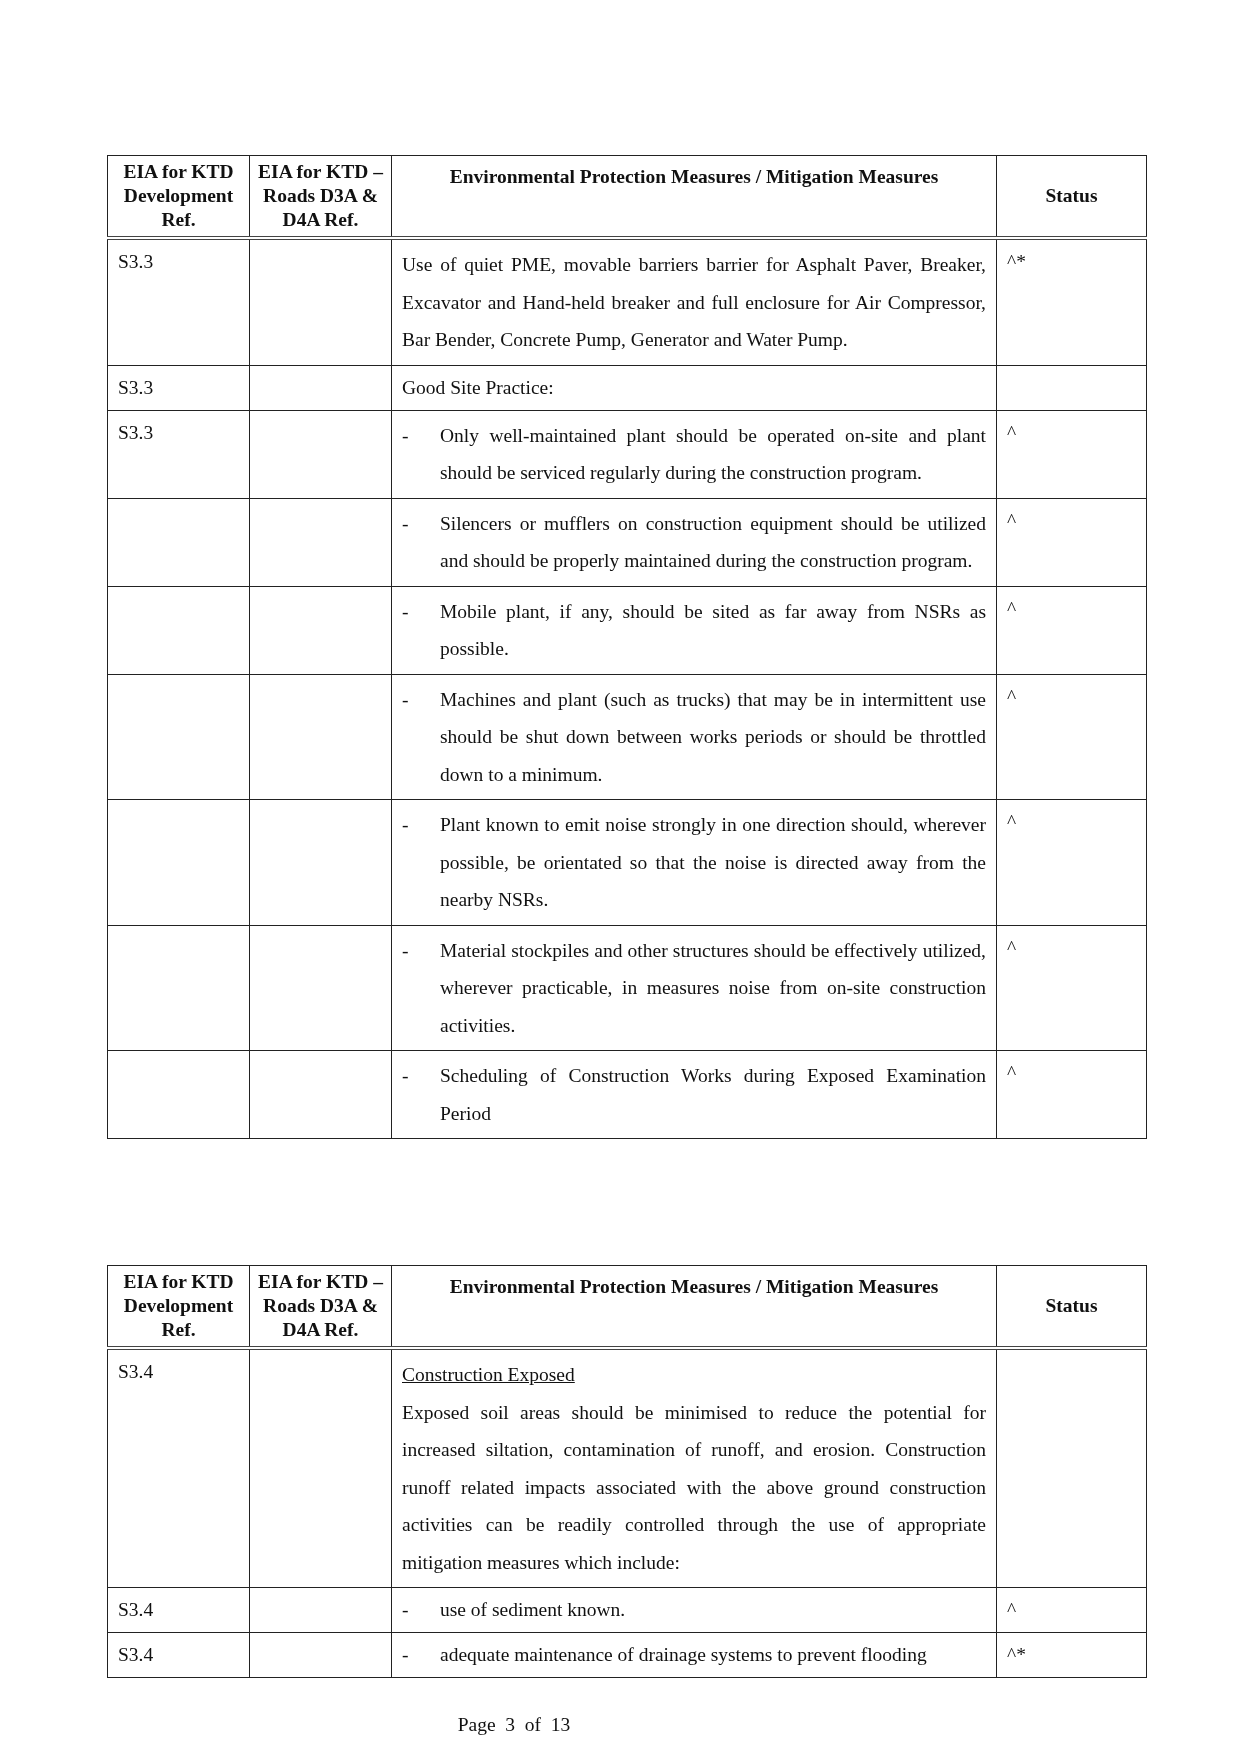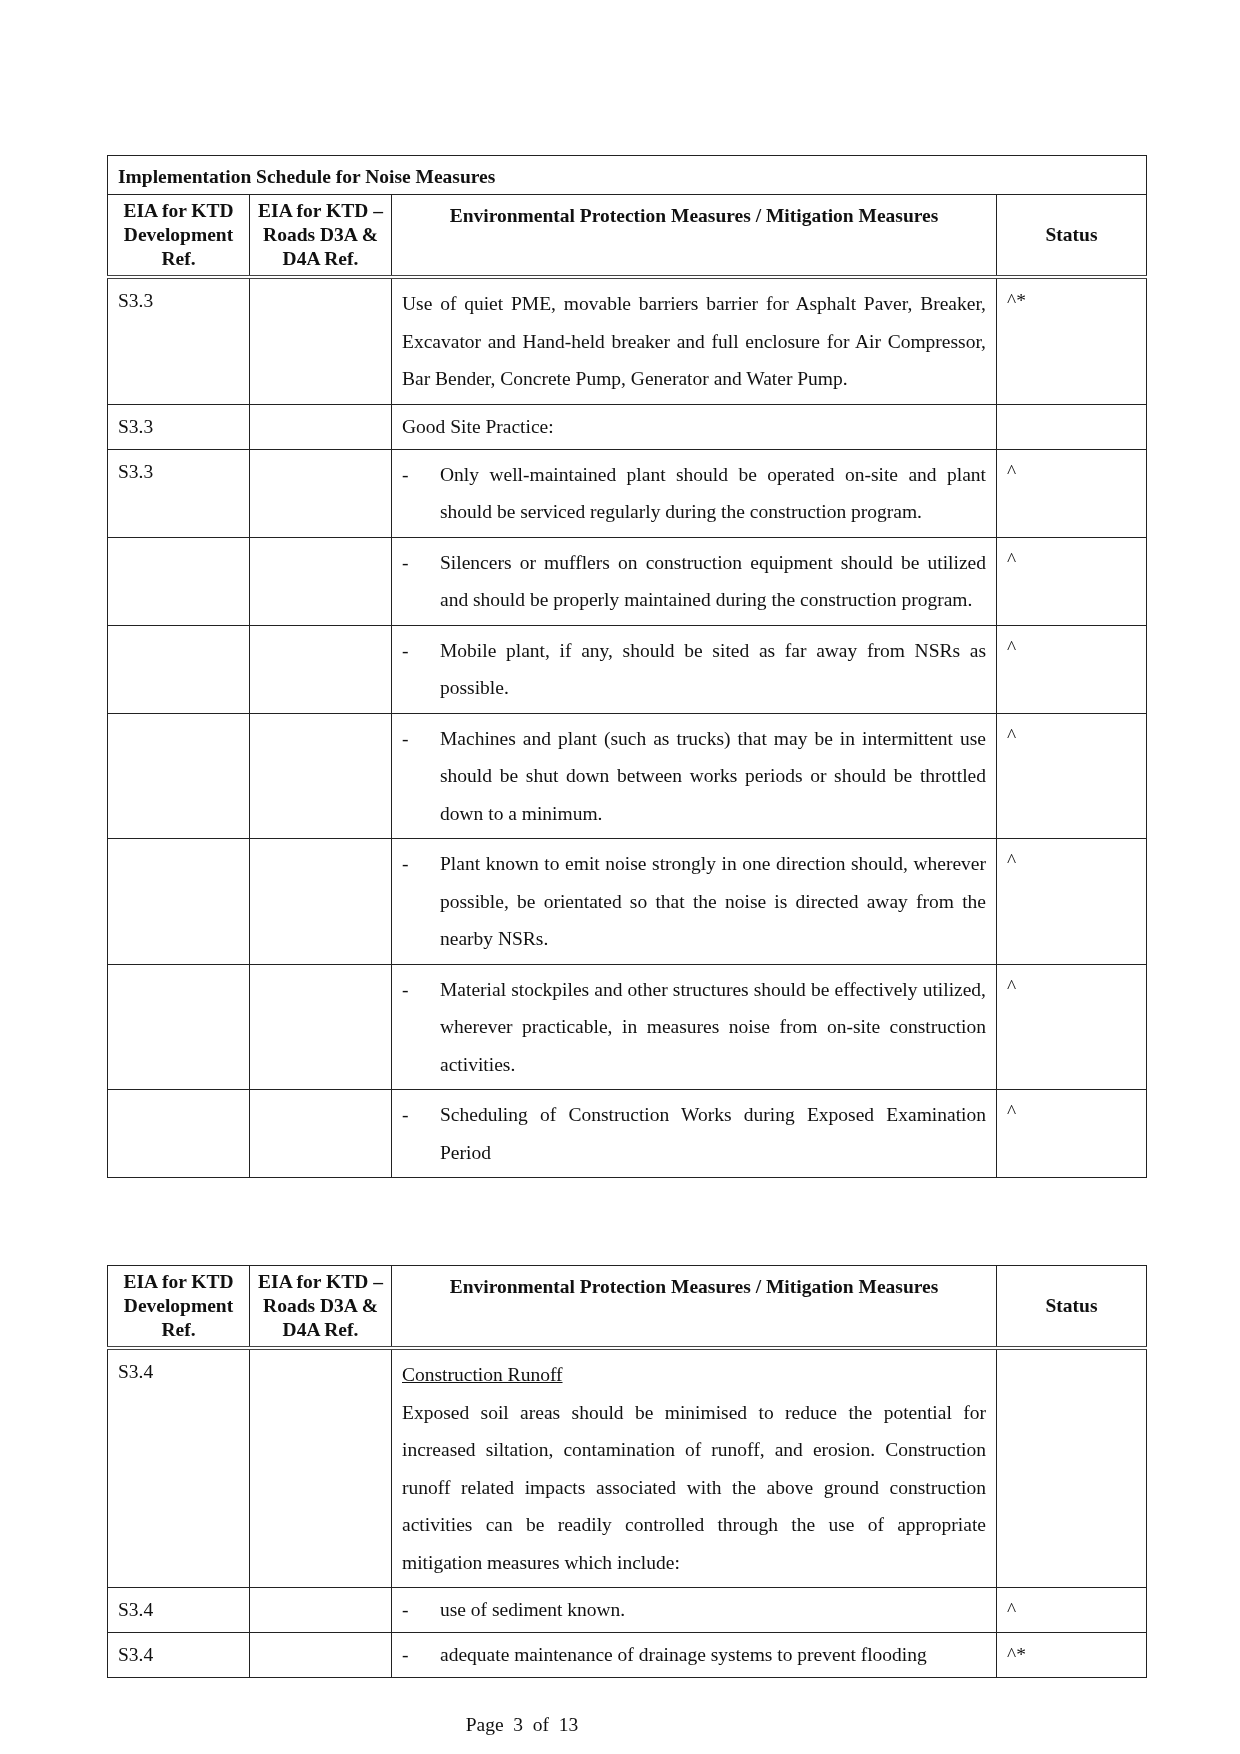--- a/index.html
+++ b/index.html
@@ -19,37 +19,34 @@
   .hdr { border-bottom: 4px double #333; }
   .hdr th { border-bottom: 4px double #444; }
   .ref { padding: 10px 10px 6px 10px !important; line-height: 24px; }
   .meas { padding: 6px 10px 6px 10px !important; line-height: 37.5px; text-align: justify; }
   .meas.single { line-height: 24px; padding: 10px 10px 10px 10px !important; }
   .bullet { display: flex; }
   .bullet .dash { width: 38px; flex: 0 0 38px; }
   .bullet .btext { flex: 1; text-align: justify; }
   .status-cell { padding: 10px 10px 6px 10px !important; line-height: 24px; }
   .underline { text-decoration: underline; }
-  .footer { position: absolute; top: 1714px; left: 12px; width: 1020px; text-align: center;
+  .footer { position: absolute; top: 1714px; left: 4px; width: 1020px; text-align: center;
             font-size: 19.5px; }
 </style>
 </head>
 <body>
 
 <table class="sched" style="top:155px;">
   <colgroup>
       <col class="c1">
       <col class="c2">
       <col class="c3">
       <col class="c4">
     </colgroup>
   <tbody>
-      <tr>
-    <td colspan="4" class="title-cell">Implementation Schedule for Noise Measures</td>
-  </tr>
   <tr class="hdr">
     <th>EIA for KTD Development Ref.</th>
     <th>EIA for KTD – Roads D3A &amp; D4A Ref.</th>
     <th class="measures">Environmental Protection Measures / Mitigation Measures</th>
     <th class="status">Status</th>
   </tr>
 
   <tr>
     <td class="ref">S3.3</td>
     <td class="ref"></td>
@@ -154,21 +151,21 @@
     <th>EIA for KTD Development Ref.</th>
     <th>EIA for KTD – Roads D3A &amp; D4A Ref.</th>
     <th class="measures">Environmental Protection Measures / Mitigation Measures</th>
     <th class="status">Status</th>
   </tr>
 
   <tr>
     <td class="ref">S3.4</td>
     <td class="ref"></td>
     <td class="meas">
-      <div class="underline">Construction Runoff</div>
+      <div class="underline">Construction Exposed</div>
       <div>Exposed soil areas should be minimised to reduce the potential for increased siltation, contamination of runoff, and erosion. Construction runoff related impacts associated with the above ground construction activities can be readily controlled through the use of appropriate mitigation measures which include:</div>
     </td>
     <td class="status-cell"></td>
   </tr>
   <tr>
     <td class="ref">S3.4</td>
     <td class="ref"></td>
     <td class="meas single">
       <div class="bullet">
             <span class="dash">-</span>

